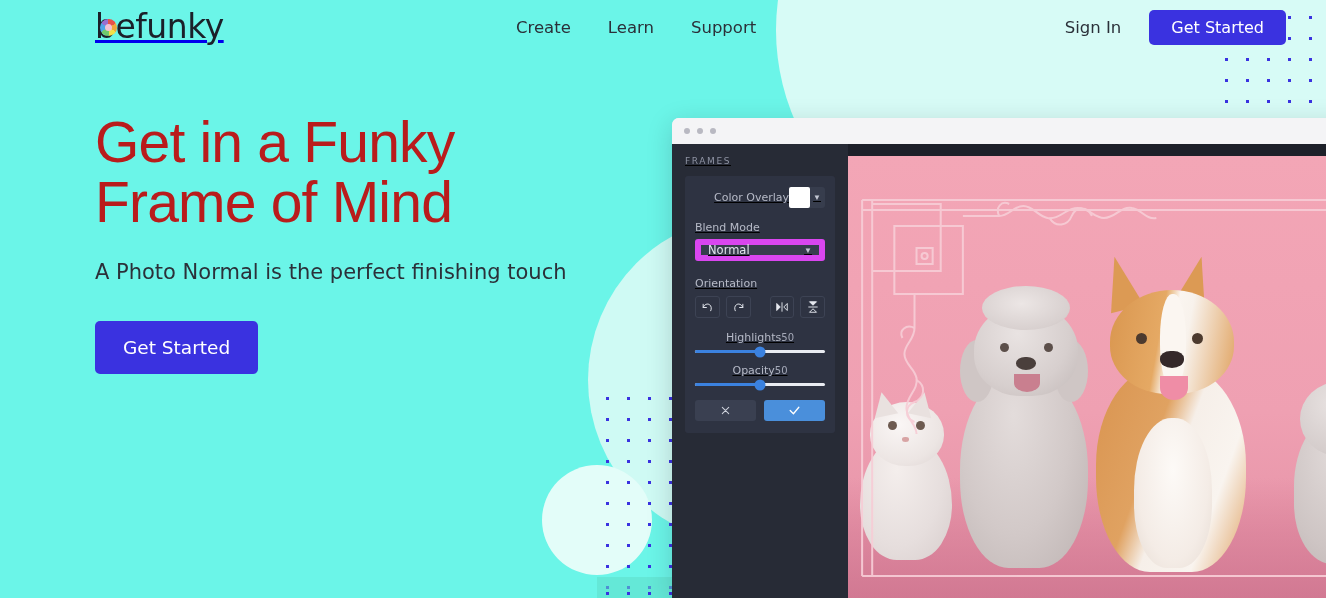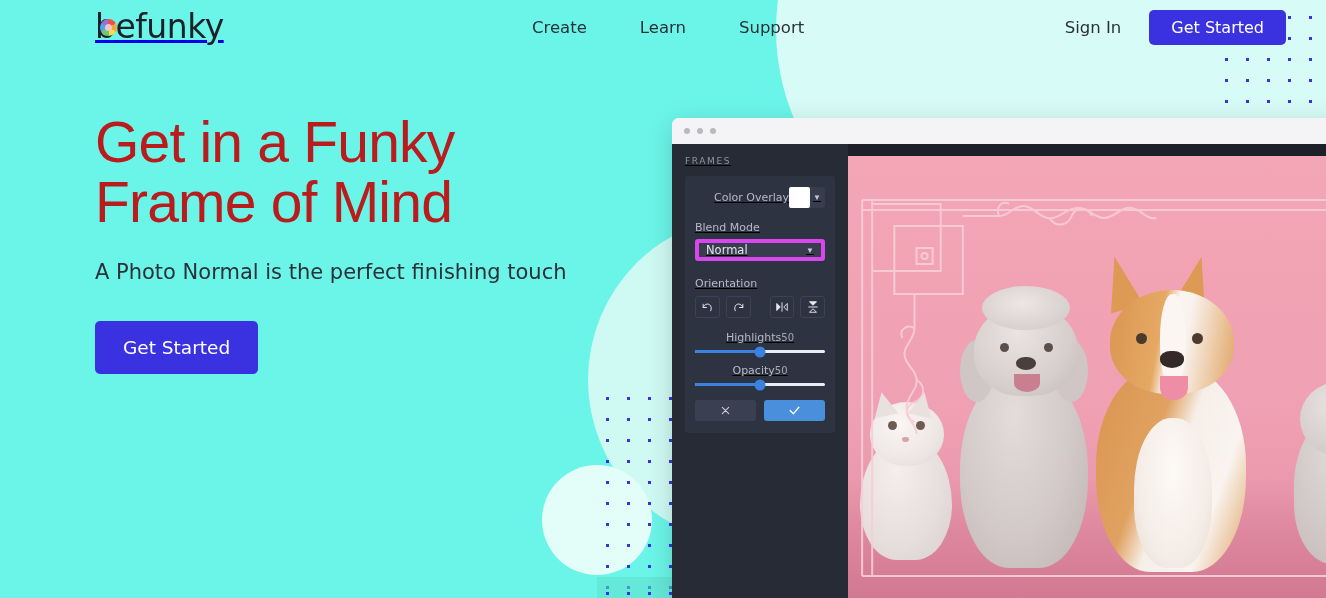--- a/index.html
+++ b/index.html
@@ -84,21 +84,20 @@
     width:7px; height:7px; border-radius:50%; background:#f3c3d4;
   }
 
   .nav {
     position:absolute; left:516px; top:0; height:54px;
     display:flex; align-items:center; gap:37px;
   }
   .nav a {
     font-size:16.5px; color:#2b3039; text-decoration:none;
     font-family:"DejaVu Sans", sans-serif;
-    margin-left:16px;
   }
 
   .header-right {
     position:absolute; right:40px; top:0; height:54px;
     display:flex; align-items:center; gap:28px;
   }
   .signin {
     font-size:16.5px; color:#2b3039; text-decoration:none;
     font-family:"DejaVu Sans", sans-serif;
   }
@@ -169,21 +168,21 @@
   }
   .swatch-wrap {
     display:flex; align-items:center;
     background:#373d4d; border-radius:3px; height:21px; padding-right:4px;
   }
   .swatch { width:21px; height:21px; background:#fff; border-radius:2px; }
   .chev { font-size:8px; color:#c3c7d3; margin-left:3px; }
 
   .select {
     margin:4px 0 12px 0; width:100%; height:22px;
-    background:#373d4d; border:4px solid #d946ef; border-radius:3px;
+    background:#373d4d; border:6px solid #d946ef; border-radius:3px;
     display:flex; align-items:center; justify-content:space-between;
     padding:0 7px; cursor:pointer;
   }
   .select span.val {
     font-size:11.5px; color:#e2e5ed; font-family:"DejaVu Sans", sans-serif;
   }
 
   .icon-row { display:flex; gap:6px; margin:5px 0 13px 0; }
   .icon-btn {
     width:26px; height:22px; background:#2e3342;

